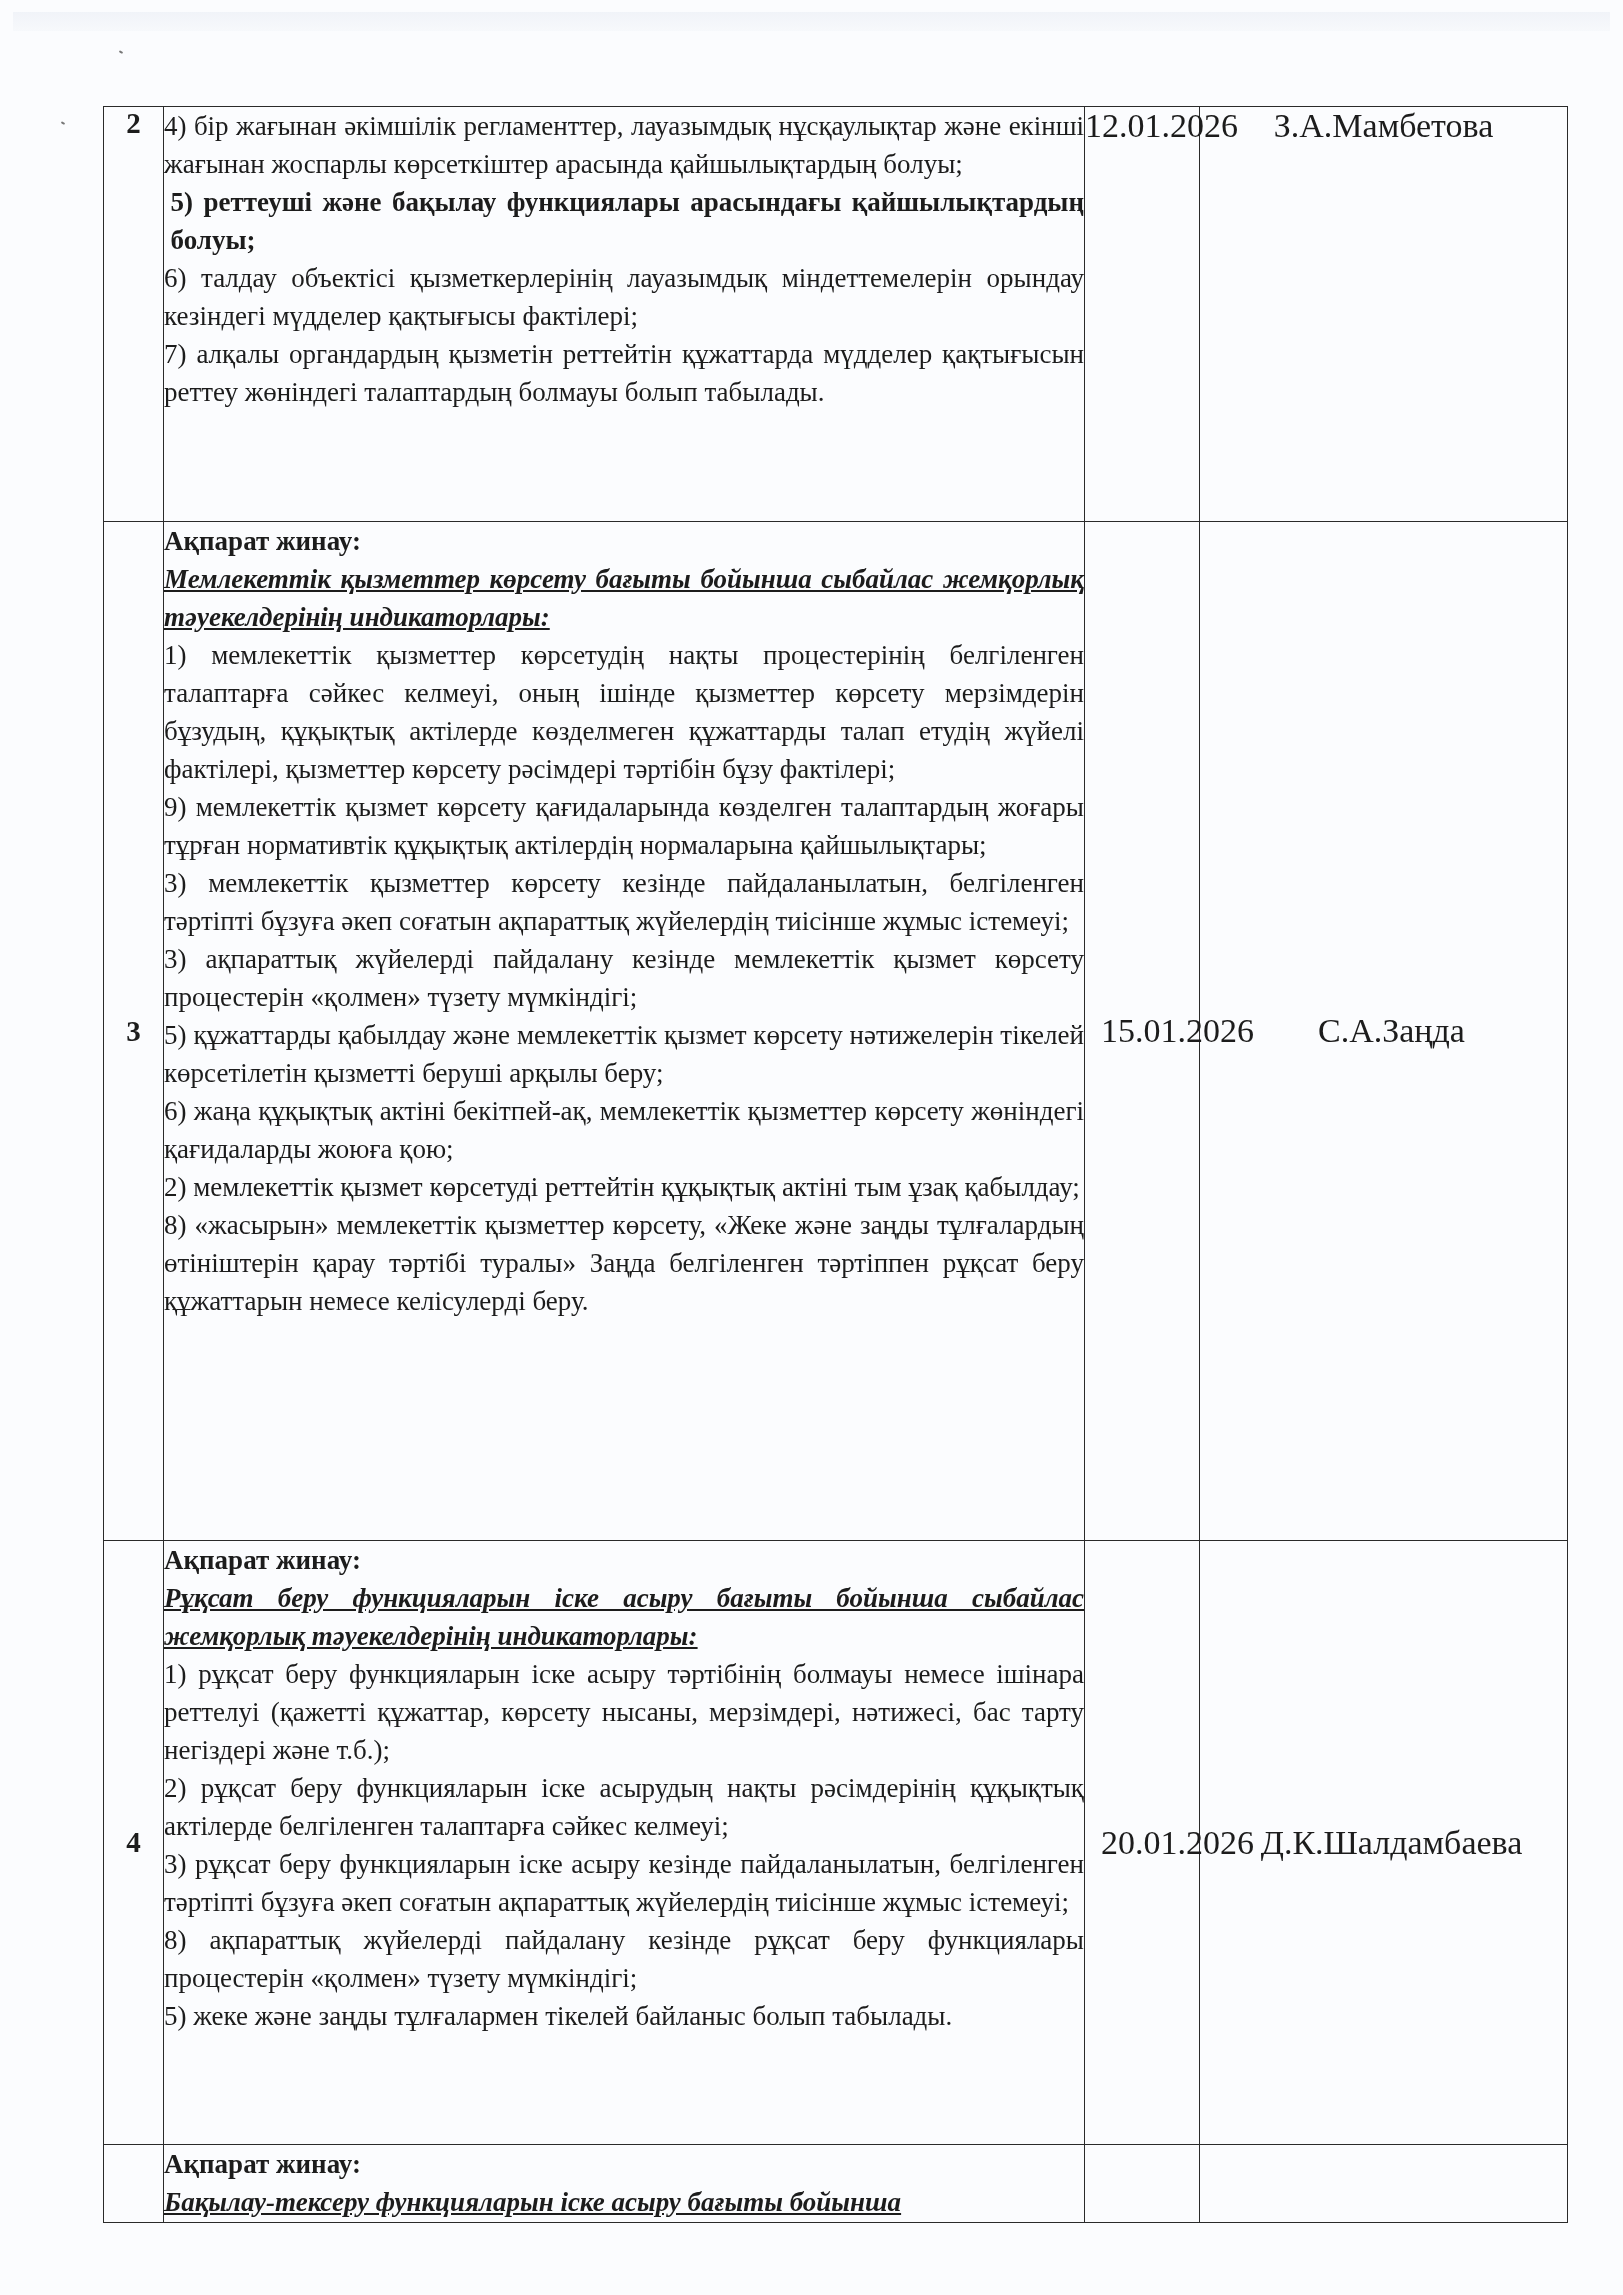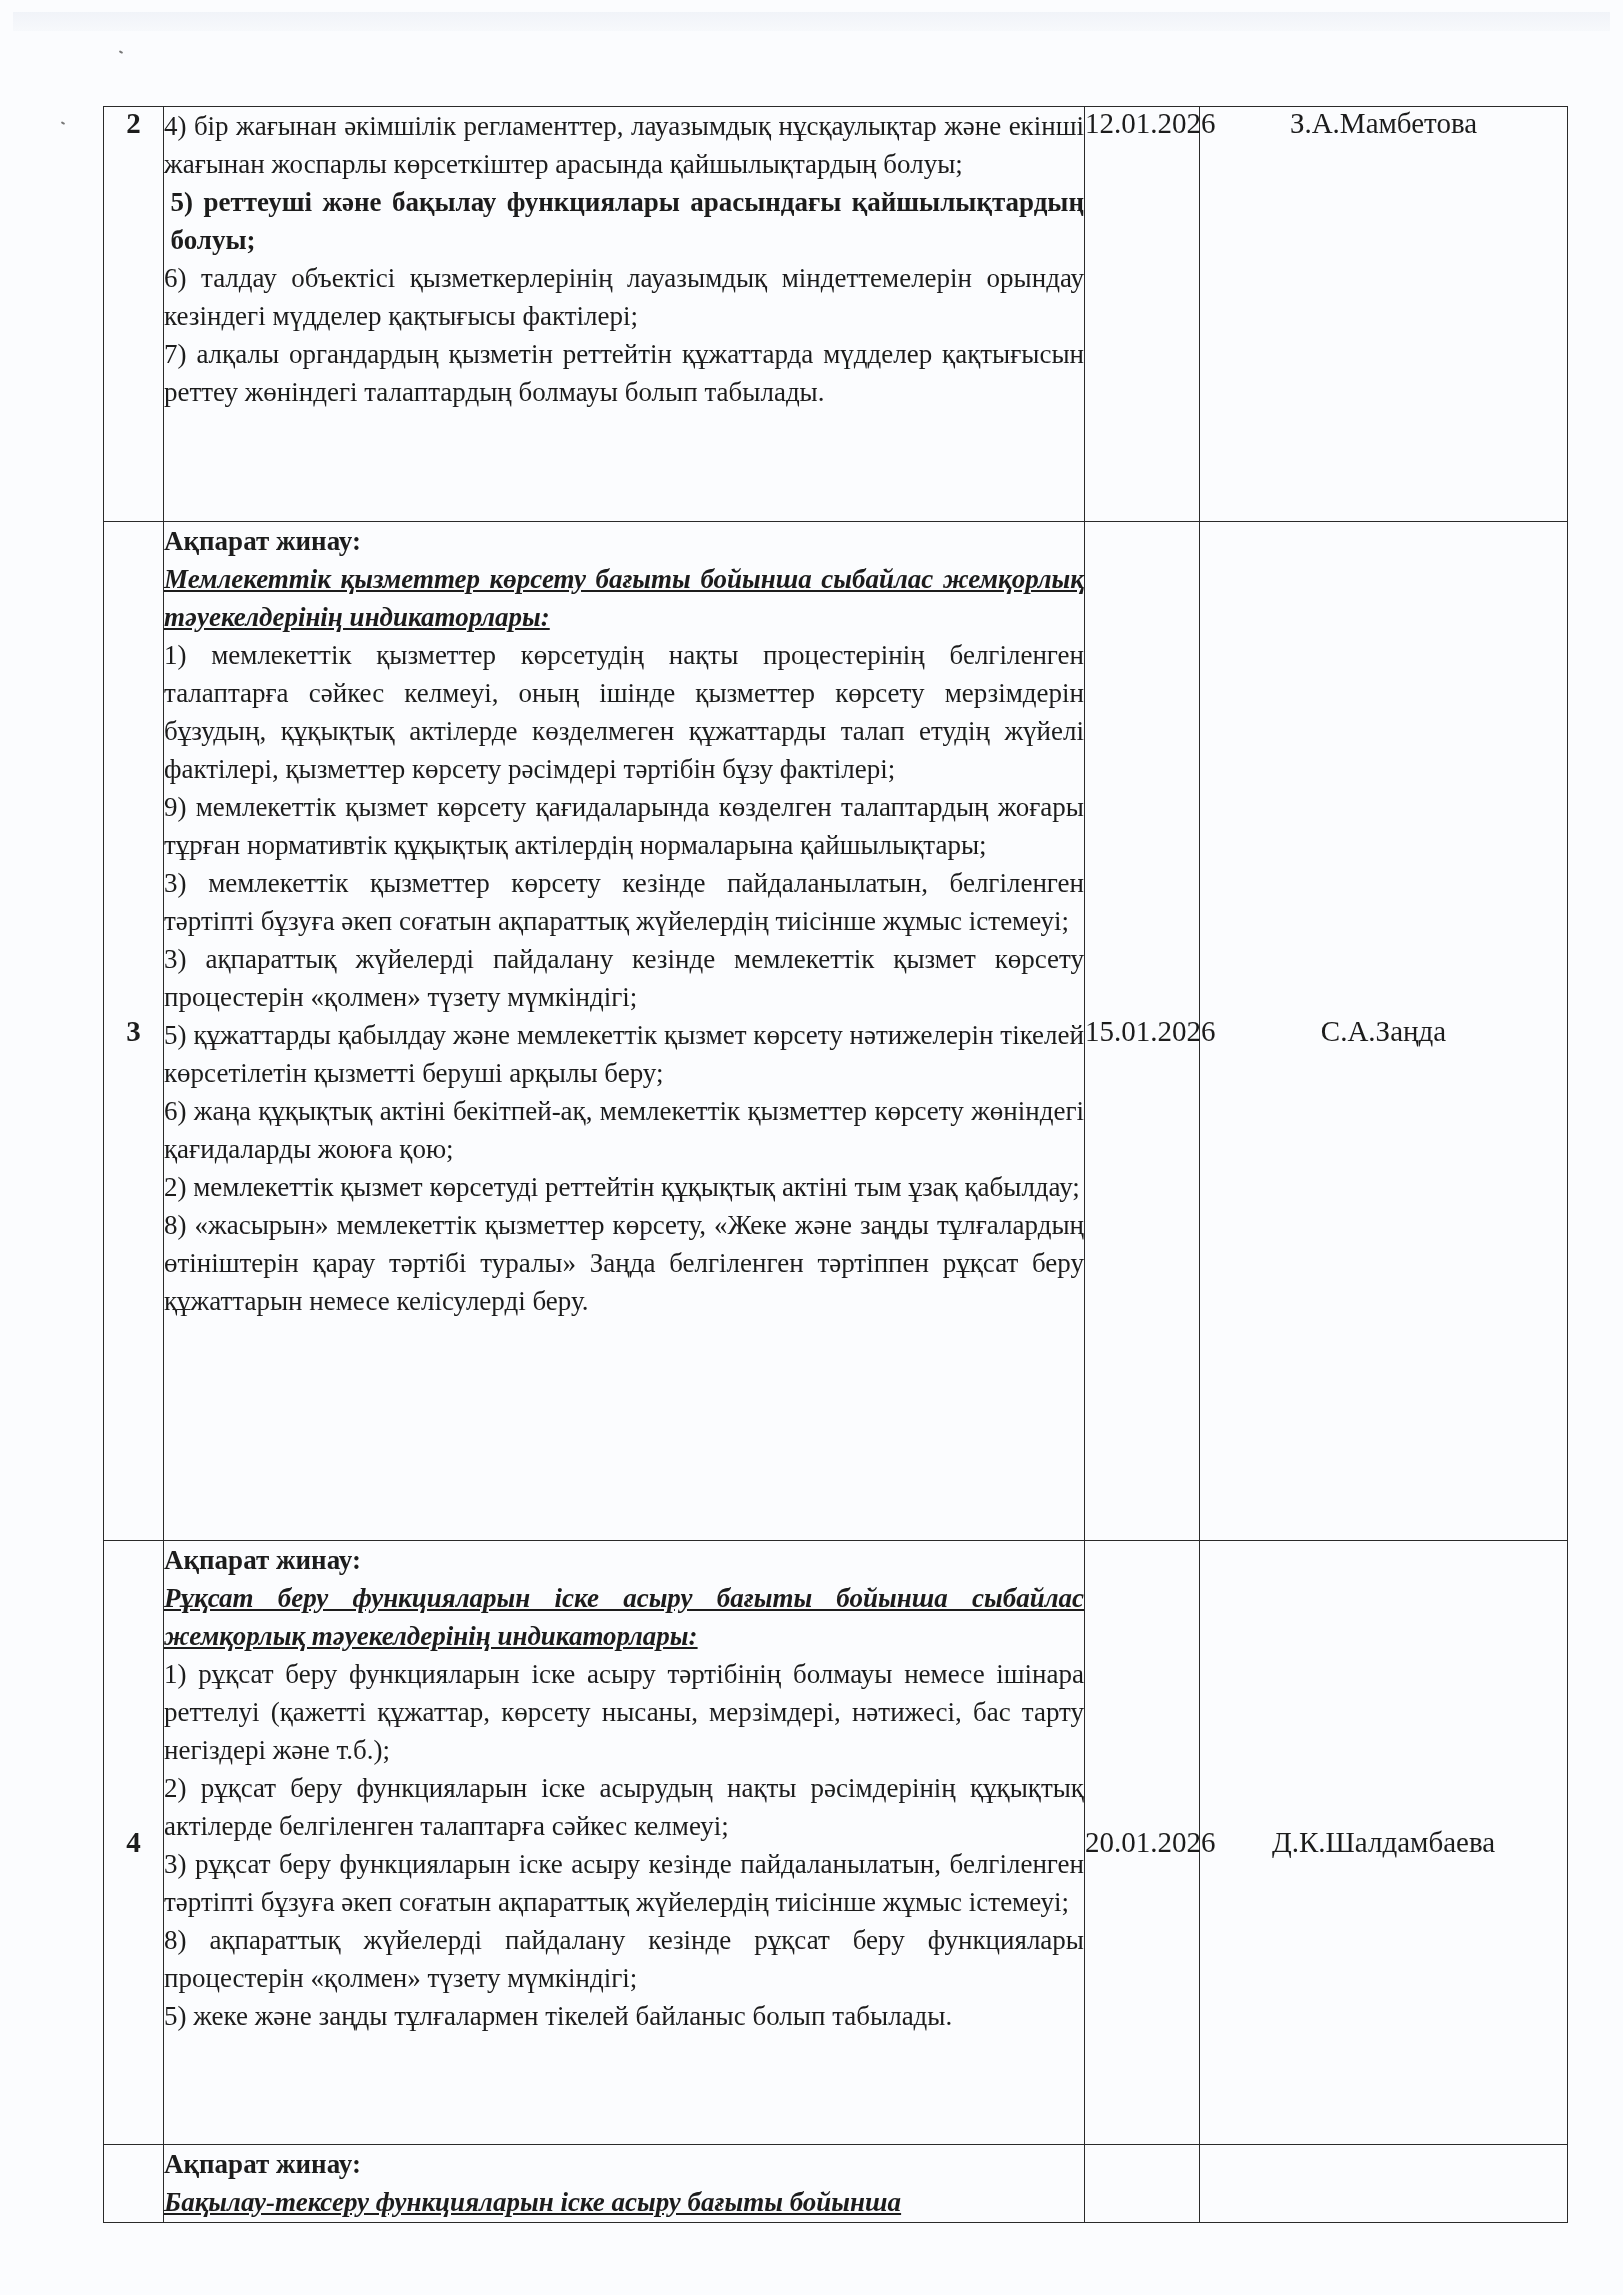--- a/index.html
+++ b/index.html
@@ -36,23 +36,23 @@
     font-weight: bold; font-size: 29px; text-align: center;
     padding-top: 5.2px;
   }
   td.num.mid { vertical-align: middle; }
   td.text {
     font-size: 27px; line-height: 38px;
     padding: 3.9px 9.2px 0 9.2px;
     text-align: justify;
   }
   td.date, td.resp {
-    font-size: 29px; text-align: center; padding-top: 5.2px;
+    font-size: 34px; text-align: center; padding-top: 5.2px;
   }
-  td.date.mid, td.resp.mid { vertical-align: middle; padding-top: 0; }
+  td.date.mid, td.resp.mid { vertical-align: middle; padding-top: 0; padding-left: 16px; }
   .item { display: block; text-align: justify; text-align-last: left; }
   .heading { font-weight: bold; display: block; }
   .subheading { font-weight: bold; font-style: italic; display: block; text-align: justify; text-decoration: underline; }
   .indent1 { padding-left: 6.5px; font-weight: bold; }
   tr.r2 td { height: 414px; }
   tr.r3 td { height: 1018px; }
   tr.r4 td { height: 603px; }
   tr.r5 td { height: 77px; }
 </style>
 </head>

